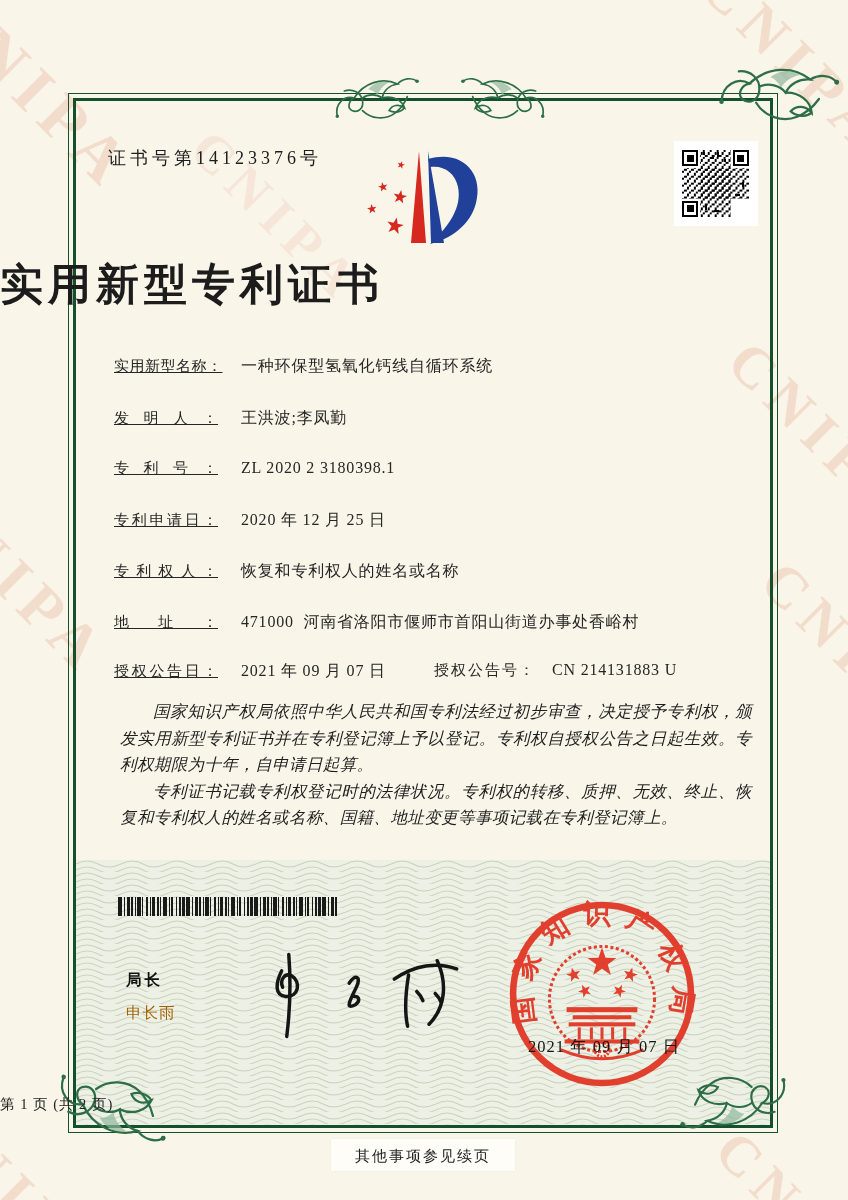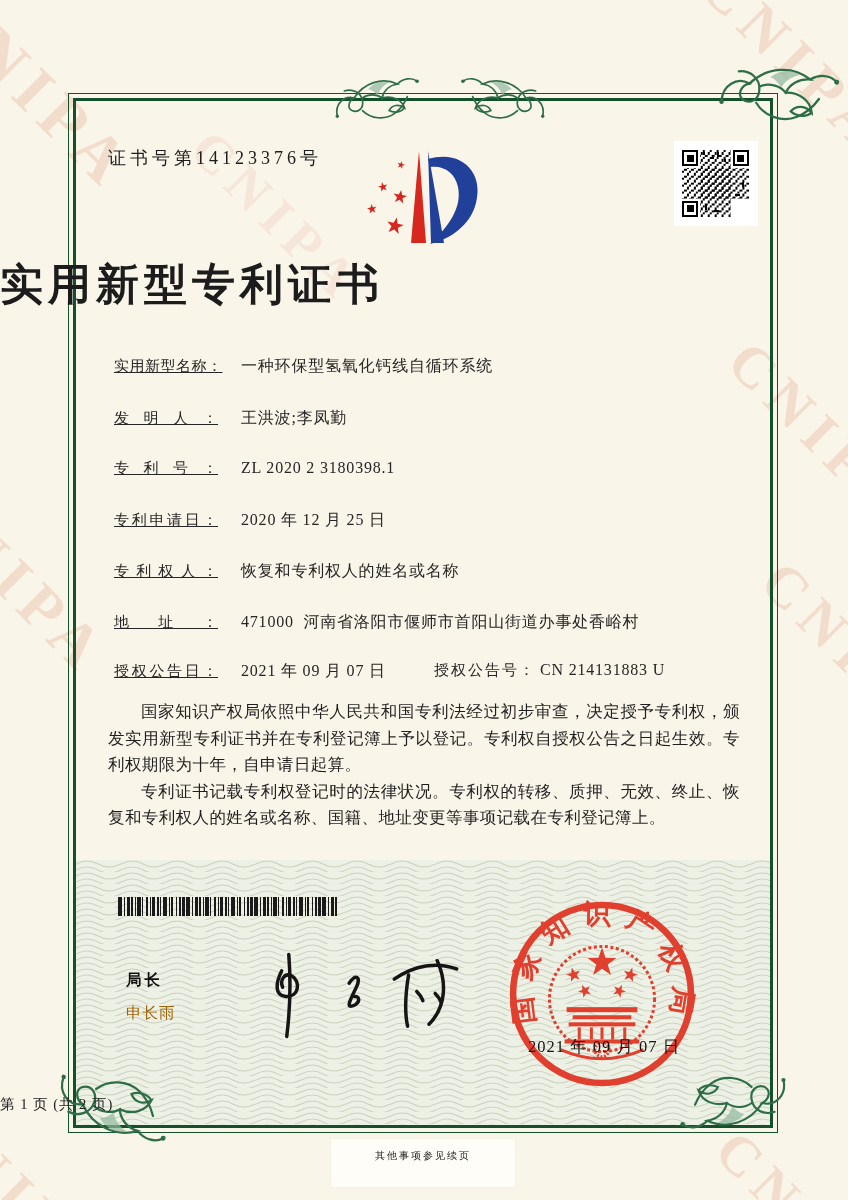--- a/index.html
+++ b/index.html
@@ -30,37 +30,37 @@
   .title{position:absolute;left:0;top:256px;width:100%;text-align:left;z-index:2;
          font-size:43px;font-weight:bold;letter-spacing:5px;color:#1c1c1c;}
   
   .row{position:absolute;left:114px;z-index:2;font-size:16px;white-space:nowrap;color:#262626;}
   .row .lab{display:inline-block;width:104px;font-size:15px;letter-spacing:.5px;
             text-align:justify;text-align-last:justify;vertical-align:baseline;text-decoration:underline;}
   .row .val{margin-left:23px;letter-spacing:.8px;white-space:pre;}
   .r1{top:356px}.r2{top:408px}.r3{top:459px}.r4{top:510px}.r5{top:561px}.r6{top:612px}.r7{top:661px}
   .pair2{position:absolute;left:320px;top:0;}
   .pair2 .lab2{font-size:15px;letter-spacing:2px;margin-top:37px;}
-  .pair2 .val{margin-left:4px;}
-  
-  .body-text{position:absolute;left:108px;top:699px;width:632px;z-index:2;}
+  .pair2 .val{margin-left:16px;}
+  
+  .body-text{position:absolute;left:120px;top:699px;width:632px;z-index:2;font-style:italic;}
   .body-text p{margin:0;font-size:16.5px;line-height:26.5px;text-align:justify;text-indent:2em;
                letter-spacing:.4px;color:#1f1f1f;}
   
   .barcode{position:absolute;left:118px;top:897px;z-index:3;}
   .sig-title{position:absolute;left:126px;top:970px;z-index:3;font-size:15.5px;letter-spacing:3px;color:#111;font-weight:bold;}
   .sig-name{position:absolute;left:126px;top:1003px;z-index:3;font-size:15.5px;letter-spacing:1px;color:#a16207;}
   .signature{position:absolute;left:255px;top:948px;z-index:3;}
   .seal{position:absolute;left:508px;top:900px;z-index:3;}
   .seal-date{position:absolute;left:528px;top:1036px;z-index:4;font-size:16.5px;letter-spacing:1px;
              color:#151515;white-space:pre;}
   .page-info{position:absolute;left:0;top:1095px;width:848px;text-align:left;z-index:3;
              font-size:14.5px;letter-spacing:1px;color:#222;}
-  .contin-box{position:absolute;left:331px;top:1139px;width:184px;height:48px;background:#fffdf8;
-              z-index:2;text-align:center;line-height:34px;font-size:10px;letter-spacing:2px;color:#222;
+  .contin-box{position:absolute;left:331px;top:1139px;width:184px;height:32px;background:#fffdf8;
+              z-index:2;text-align:center;line-height:34px;font-size:15px;letter-spacing:2px;color:#222;
               box-shadow:0 0 2px rgba(0,0,0,.06);}
 </style>
 </head>
 <body>
 
 <div class="page">
 
   <span class="wm wm1">CNIPA</span>
   <span class="wm wm2">CNIPA</span>
   <span class="wm wm3">CNIPA</span>

